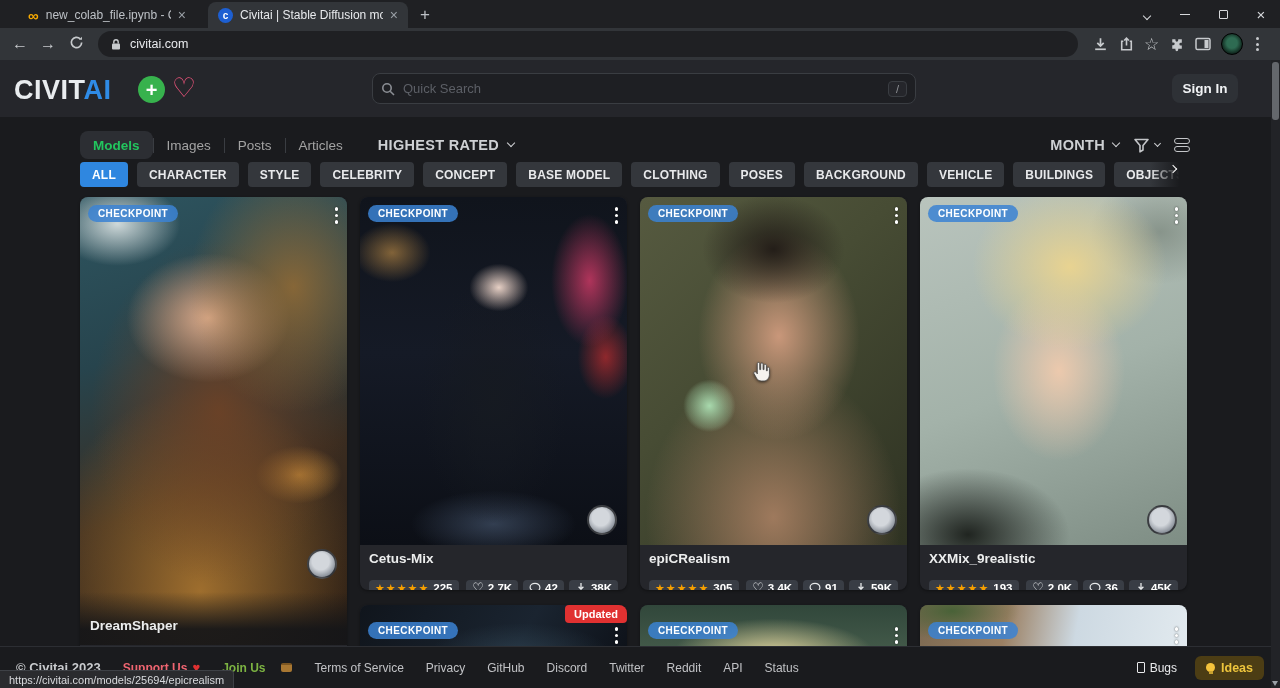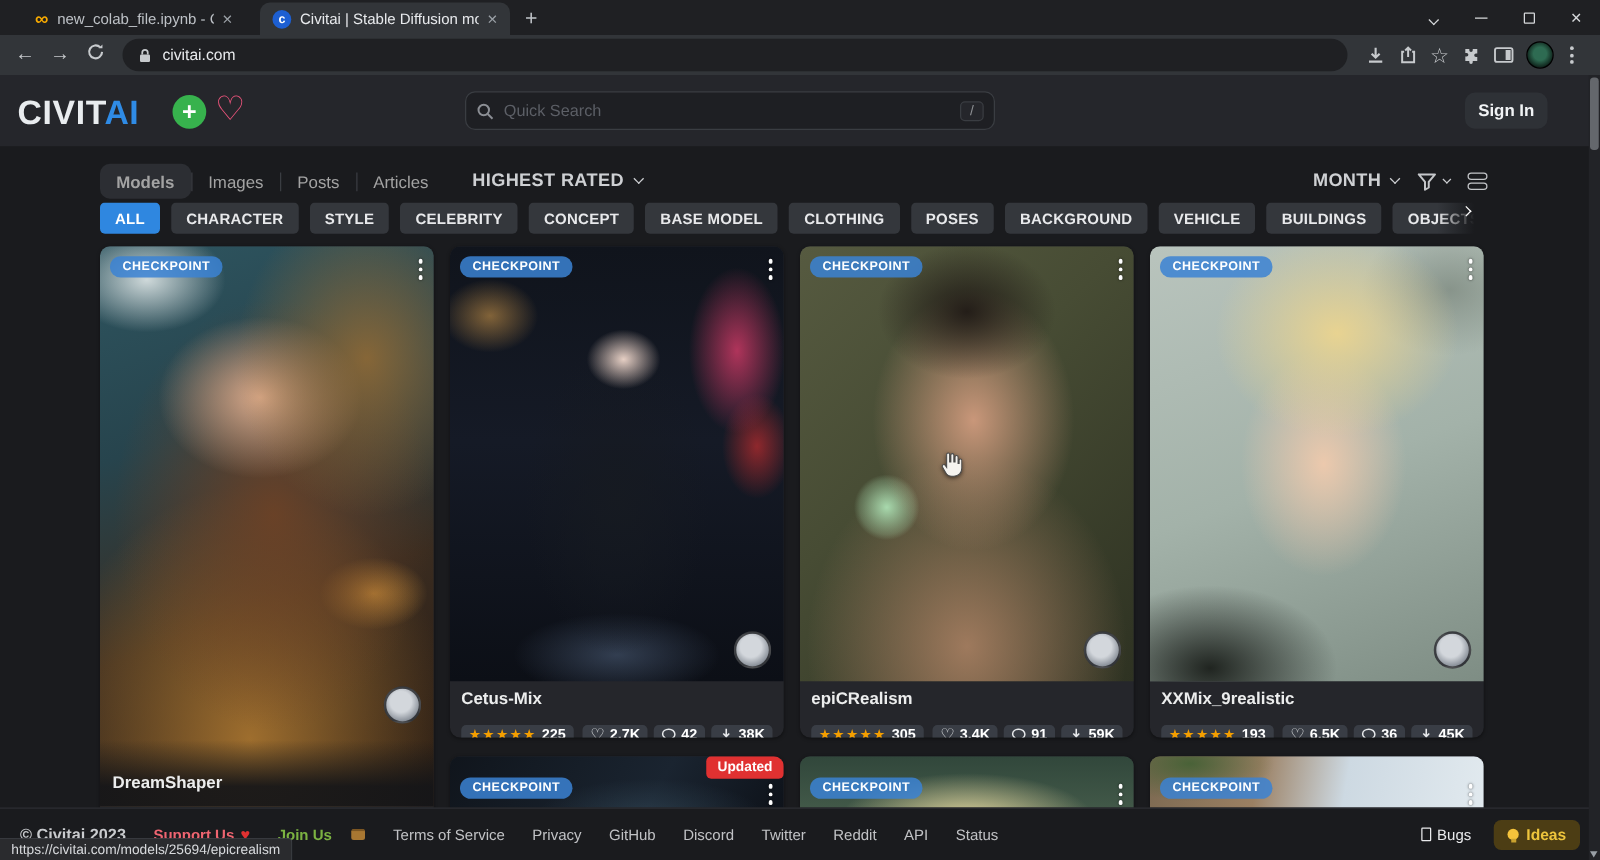--- a/index.html
+++ b/index.html
@@ -34,33 +34,33 @@
   .kebab{display:flex;flex-direction:column;gap:2.5px;padding:0 4px}
   .kebab i{width:3px;height:3px;border-radius:50%;background:#c7cacd}
 
   
   .siteheader{position:absolute;left:0;top:60px;width:1280px;height:57px;background:#25262b}
   .logo{position:absolute;left:14px;top:15px;font-size:27px;font-weight:800;letter-spacing:.5px;font-family:"Liberation Sans",sans-serif}
   .logo .lg1{color:#e9ecef}.logo .lg2{color:#2f8be6}
   .plus-btn{position:absolute;left:138px;top:76px;width:27px;height:27px;border-radius:50%;background:#37b24d;color:#fff;
     font-size:20px;font-weight:700;display:flex;align-items:center;justify-content:center;line-height:0}
   .heart-btn{position:absolute;left:172px;top:72px;color:#e8537a;font-size:27px;font-weight:700}
-  .search{position:absolute;left:372px;top:73px;width:424px;height:31px;background:#1e1f23;border:1px solid #3a3d42;
+  .search{position:absolute;left:372px;top:73px;width:544px;height:31px;background:#1e1f23;border:1px solid #3a3d42;
     border-radius:8px;display:flex;align-items:center;padding:0 8px;gap:8px}
   .search input{flex:1;background:transparent;border:none;outline:none;color:#adb1b8;font-size:13px;font-family:inherit}
   .search input::placeholder{color:#5c5f66}
   .kbd{background:#25262b;border:1px solid #3a3d42;border-radius:4px;color:#909296;font-size:11px;padding:1px 7px}
   .signin{position:absolute;left:1172px;top:74px;width:66px;height:29px;background:#2e3136;border-radius:8px;
     color:#f1f3f5;font-size:13.5px;font-weight:600;display:flex;align-items:center;justify-content:center}
 
   
   .navrow{position:absolute;left:80px;top:131px;width:1110px;height:28px;display:flex;align-items:center}
   .seg{display:flex;align-items:center;height:28px}
   .seg .segitem{padding:0 13px;font-size:13.5px;color:#a3a3a3;display:flex;align-items:center;height:28px}
-  .seg .segitem.active{background:#2c2e33;border-radius:8px;color:#a3a3a3;font-weight:600}
+  .seg .segitem.active{background:#2c2e33;border-radius:8px;color:#22c55e;font-weight:600}
   .segdiv{width:1px;height:15px;background:#3a3d42}
   .sortlbl{margin-left:22px;color:#ced0d3;font-size:14.5px;font-weight:700;letter-spacing:.3px;display:flex;align-items:center;gap:9px}
   .navrow-right{position:absolute;right:0;top:0;height:28px;display:flex;align-items:center;gap:14px;color:#ced0d3}
   .periodlbl{font-size:14.5px;font-weight:700;letter-spacing:.3px;display:flex;align-items:center;gap:8px}
   .funnelwrap{display:flex;align-items:center;gap:5px}
   .layers{display:flex;flex-direction:column;gap:2px}
   .layers i{width:16px;height:6px;border:1.6px solid #c4c6c9;border-radius:3px}
 
   .chips{position:absolute;left:80px;top:162px;width:1100px;height:26px;display:flex;gap:9px;overflow:hidden}
   .chip{height:25px;padding:0 12px;background:#34373c;border-radius:4px;color:#e8e9eb;font-size:12px;font-weight:700;
@@ -401,21 +401,21 @@
     <div class="cinfo">
       <div class="ctitle">XXMix_9realistic</div>
       <div class="cstats">
         <span class="pill">
             <span class="stars">★★★★★</span>
             <span>193</span>
           </span>
         <span class="rgroup">
           <span class="pill">
               <span class="statico heartglyph">♡</span>
-              <span>6.5K</span>
+              <span>2.0K</span>
             </span>
           <span class="pill">
               <svg class="statico" width="12" height="12" viewBox="0 0 12 12">
                 <path d="M6 1.3C3.2 1.3 1.1 3 1.1 5.2c0 1.2.7 2.3 1.8 3L2.5 10.7l2.5-1.3c.3 0 .7.1 1 .1 2.8 0 4.9-1.8 4.9-4.1S8.8 1.3 6 1.3z" fill="none" stroke="currentColor" stroke-width="1.2"></path>
               </svg>
               <span>36</span>
             </span>
           <span class="pill">
               <svg class="statico" width="12" height="12" viewBox="0 0 12 12">
                 <path d="M6 1v6M3.6 4.8L6 7.2l2.4-2.4" fill="none" stroke="currentColor" stroke-width="1.3"></path>

